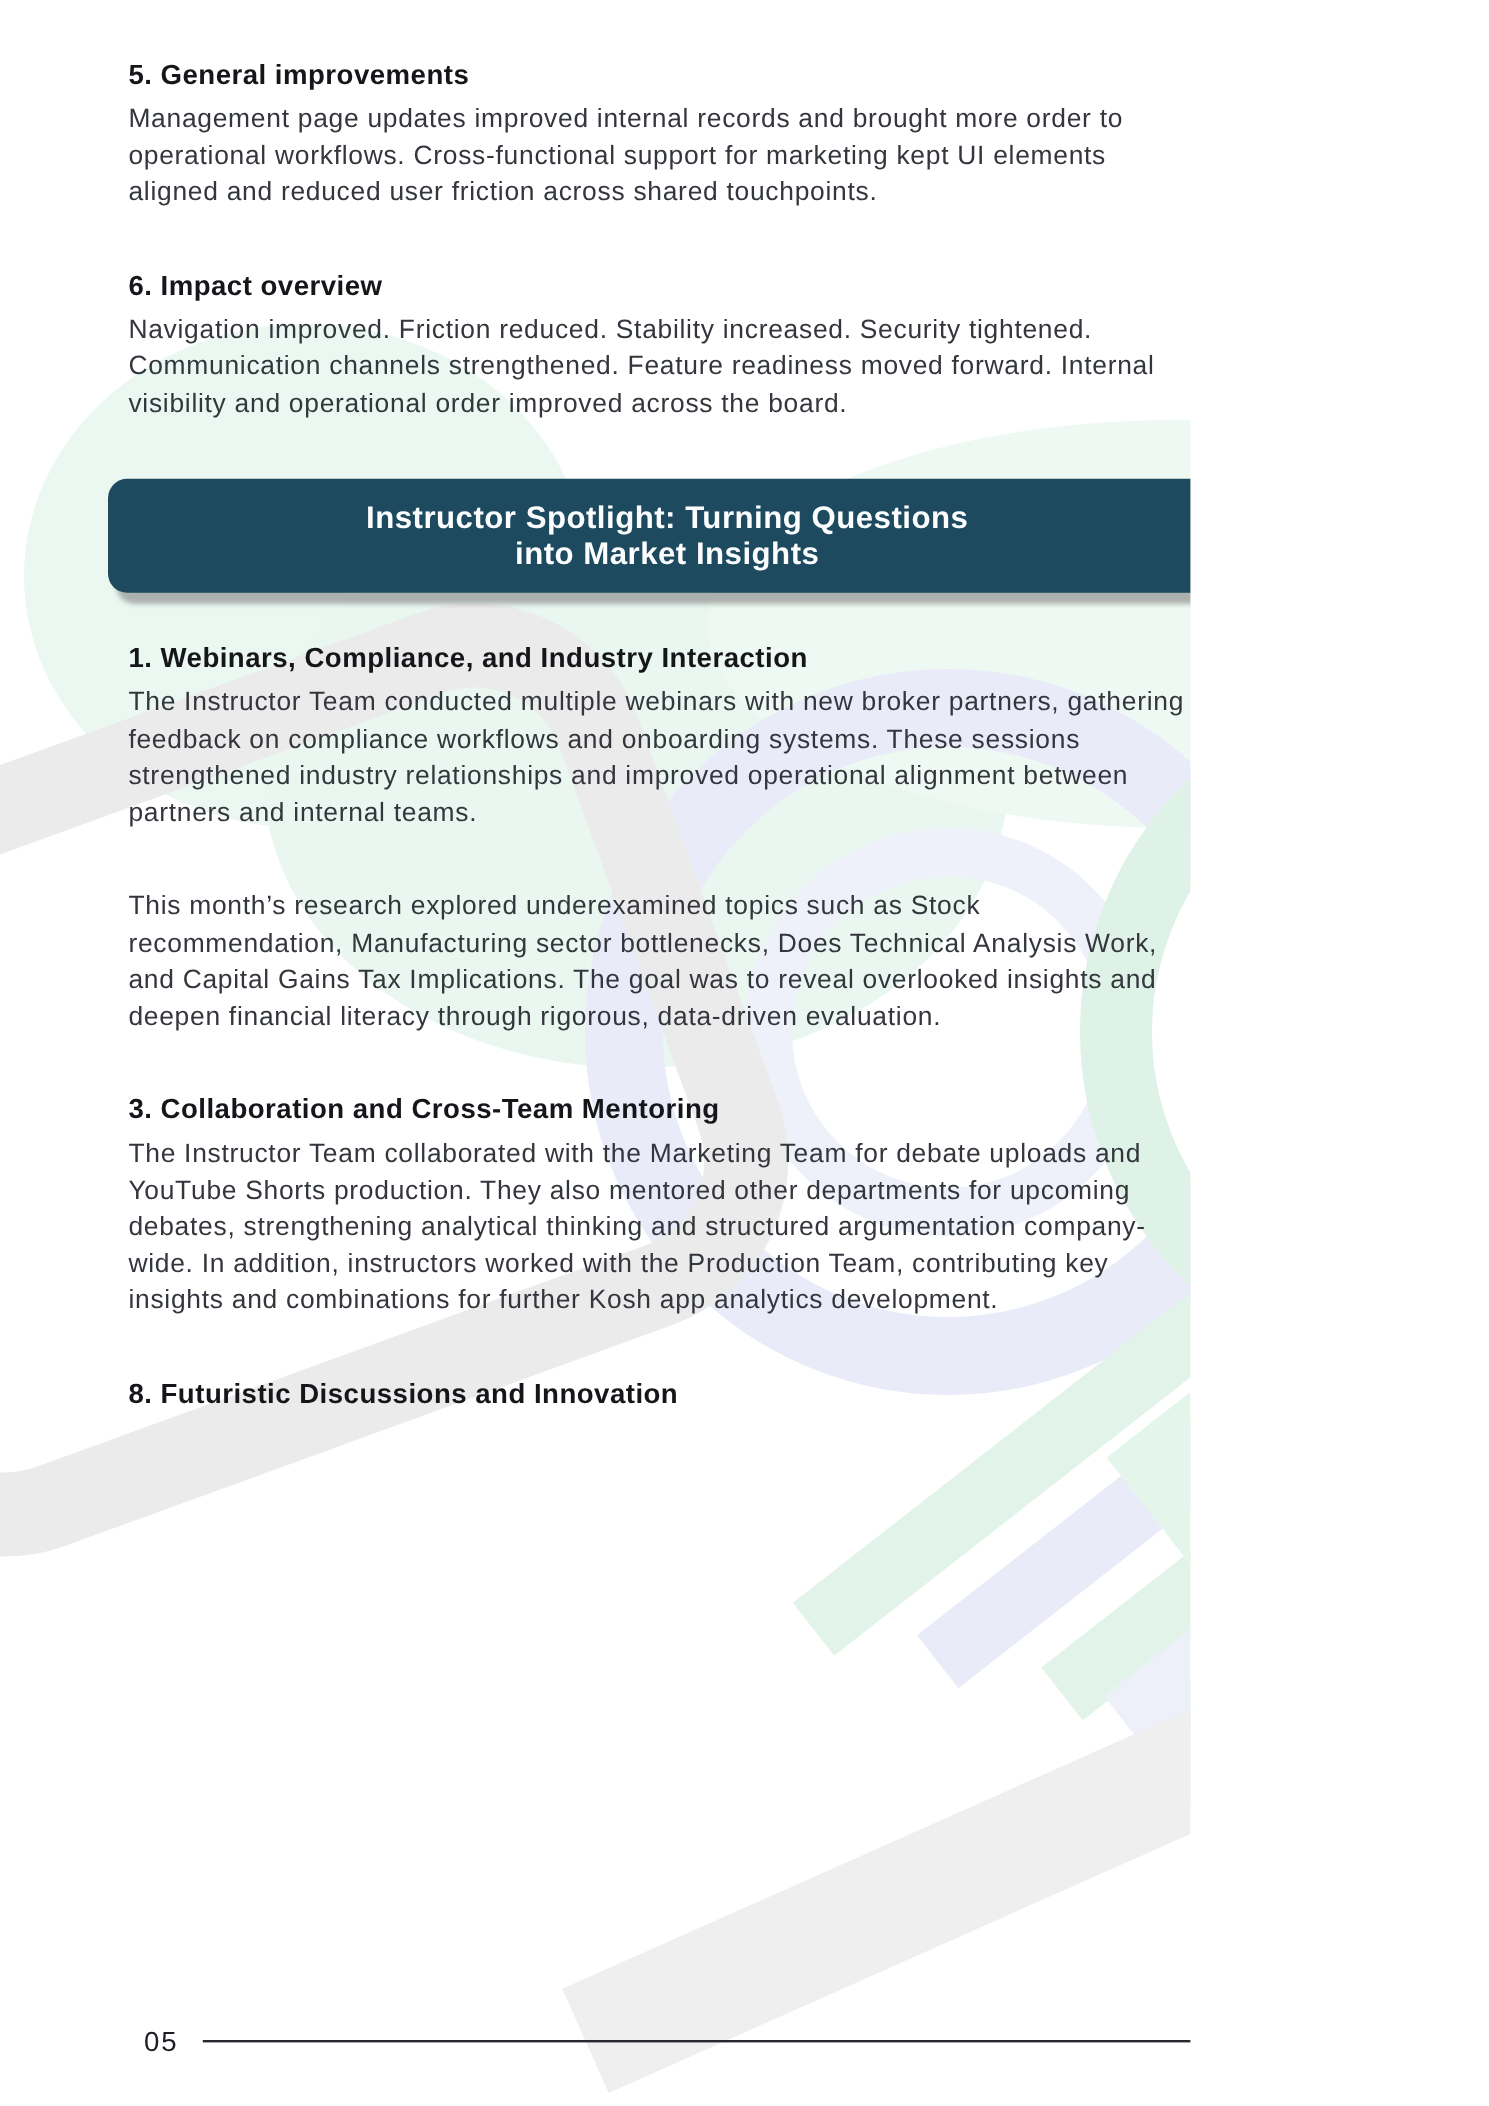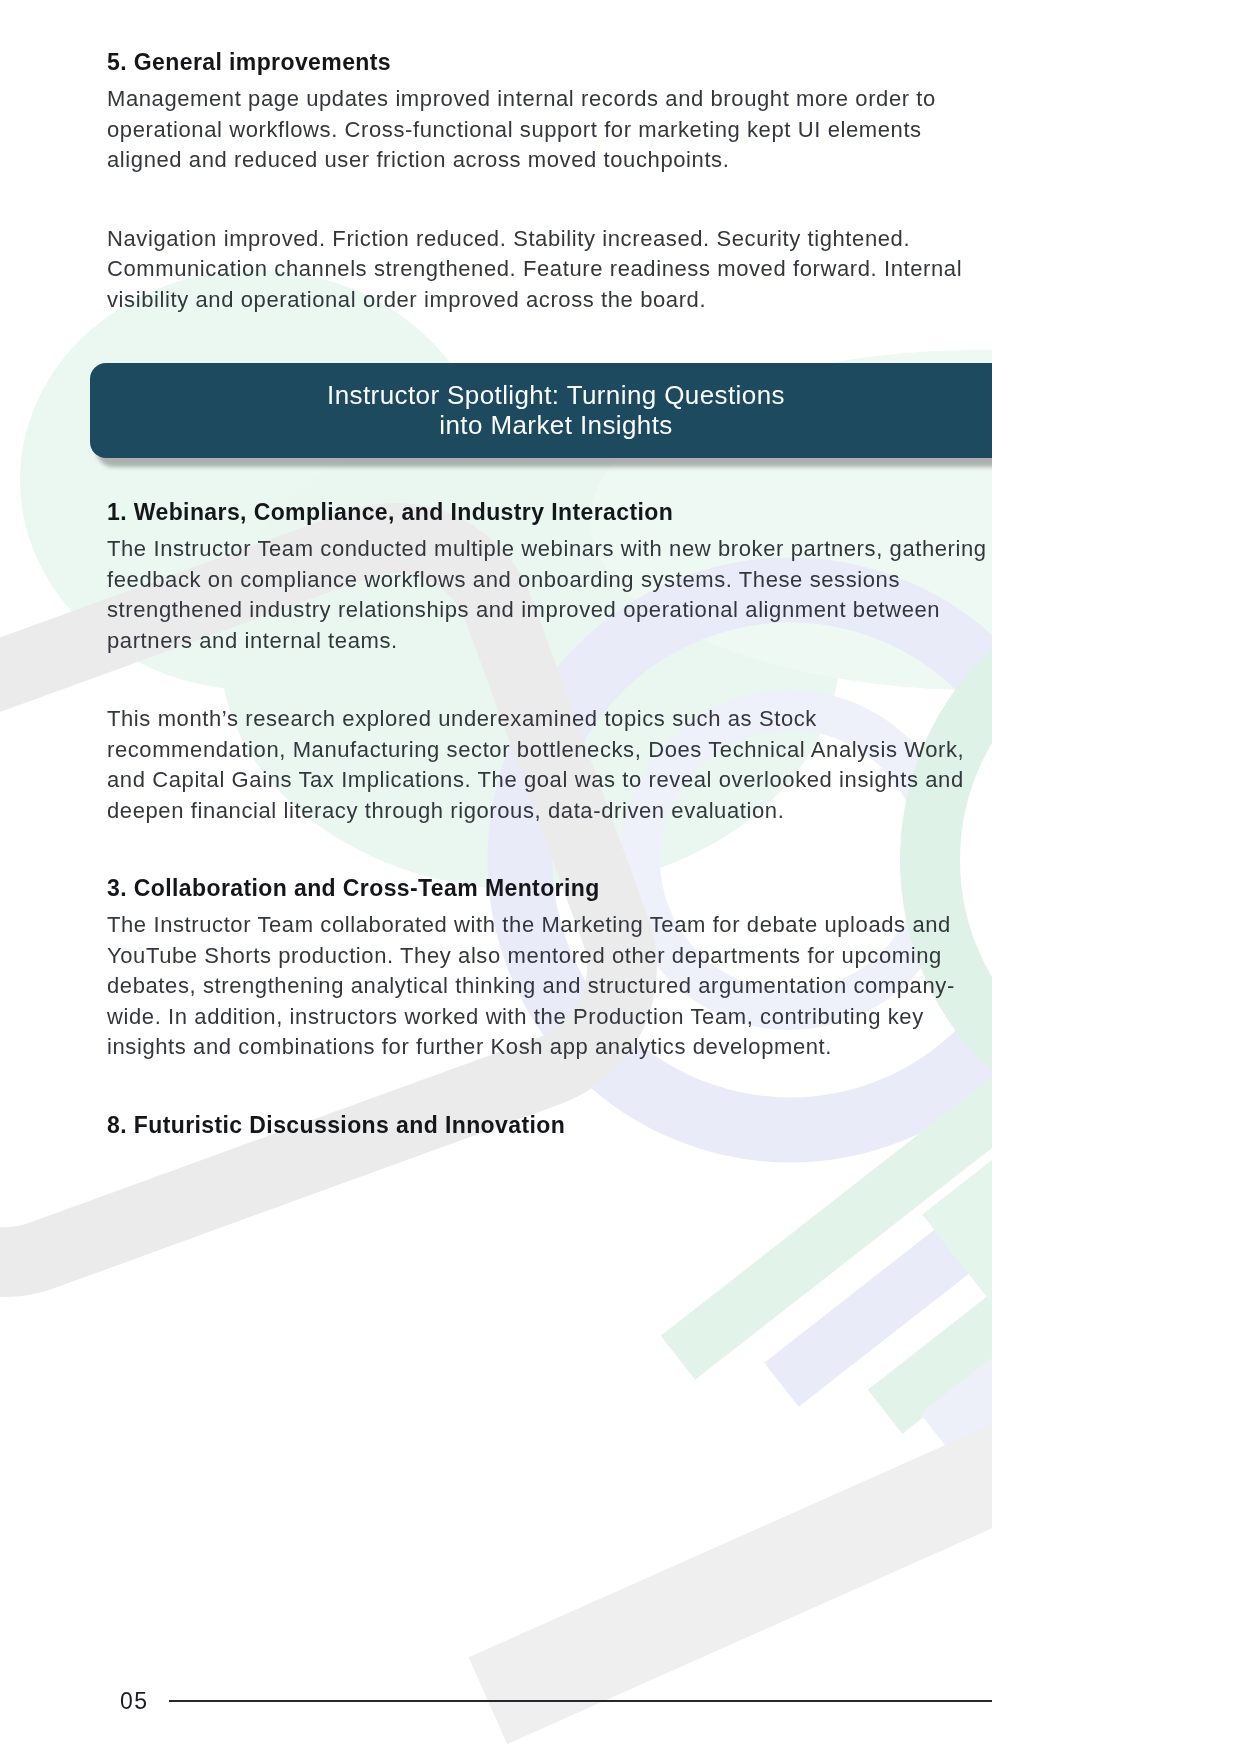--- a/index.html
+++ b/index.html
@@ -42,21 +42,21 @@
     width: 920px;
     margin: 6px 0 40px -17px;
     padding: 17px 12px 18px 24px;
     background: #1d4a5f;
     border-radius: 16px;
     box-shadow: 7px 9px 4px rgba(118,118,118,0.55);
     text-align: center;
     color: #fbfdfe;
     font-size: 26px;
     line-height: 30px;
-    font-weight: 400;
+    font-weight: 700;
     letter-spacing: 0.4px;
   }
   .footer {
     position: absolute;
     left: 120px;
     top: 1674px;
     width: 1012px;
     display: flex;
     align-items: center;
   }
@@ -94,24 +94,25 @@
     </g>
     <rect x="950" y="1300" width="640" height="230" fill="#edeff9" transform="rotate(-38 1100 1400)"></rect>
     <rect x="900" y="1050" width="520" height="120" fill="#e4f5ec" transform="rotate(-38 1150 1100)"></rect>
     <rect x="450" y="1470" width="850" height="95" fill="#efefef" transform="rotate(-24 900 1520)"></rect>
   </svg>
 
   <main class="content">
 
     <section class="section">
       <h2>5. General improvements</h2>
-      <p>Management page updates improved internal records and brought more order to operational workflows. Cross-functional support for marketing kept UI elements aligned and reduced user friction across moved touchpoints.</p>
+      <p>Management page updates improved internal records and brought more order to operational workflows. Cross-functional support for marketing kept UI elements aligned and reduced user friction across shared touchpoints.</p>
     </section>
 
     <section class="section">
+      <h2>6. Impact overview</h2>
       <p>Navigation improved. Friction reduced. Stability increased. Security tightened. Communication channels strengthened. Feature readiness moved forward. Internal visibility and operational order improved across the board.</p>
     </section>
 
     <div class="banner">
       <div>Instructor Spotlight: Turning Questions</div>
       <div>into Market Insights</div>
     </div>
 
     <section class="section">
       <h2>1. Webinars, Compliance, and Industry Interaction</h2>

